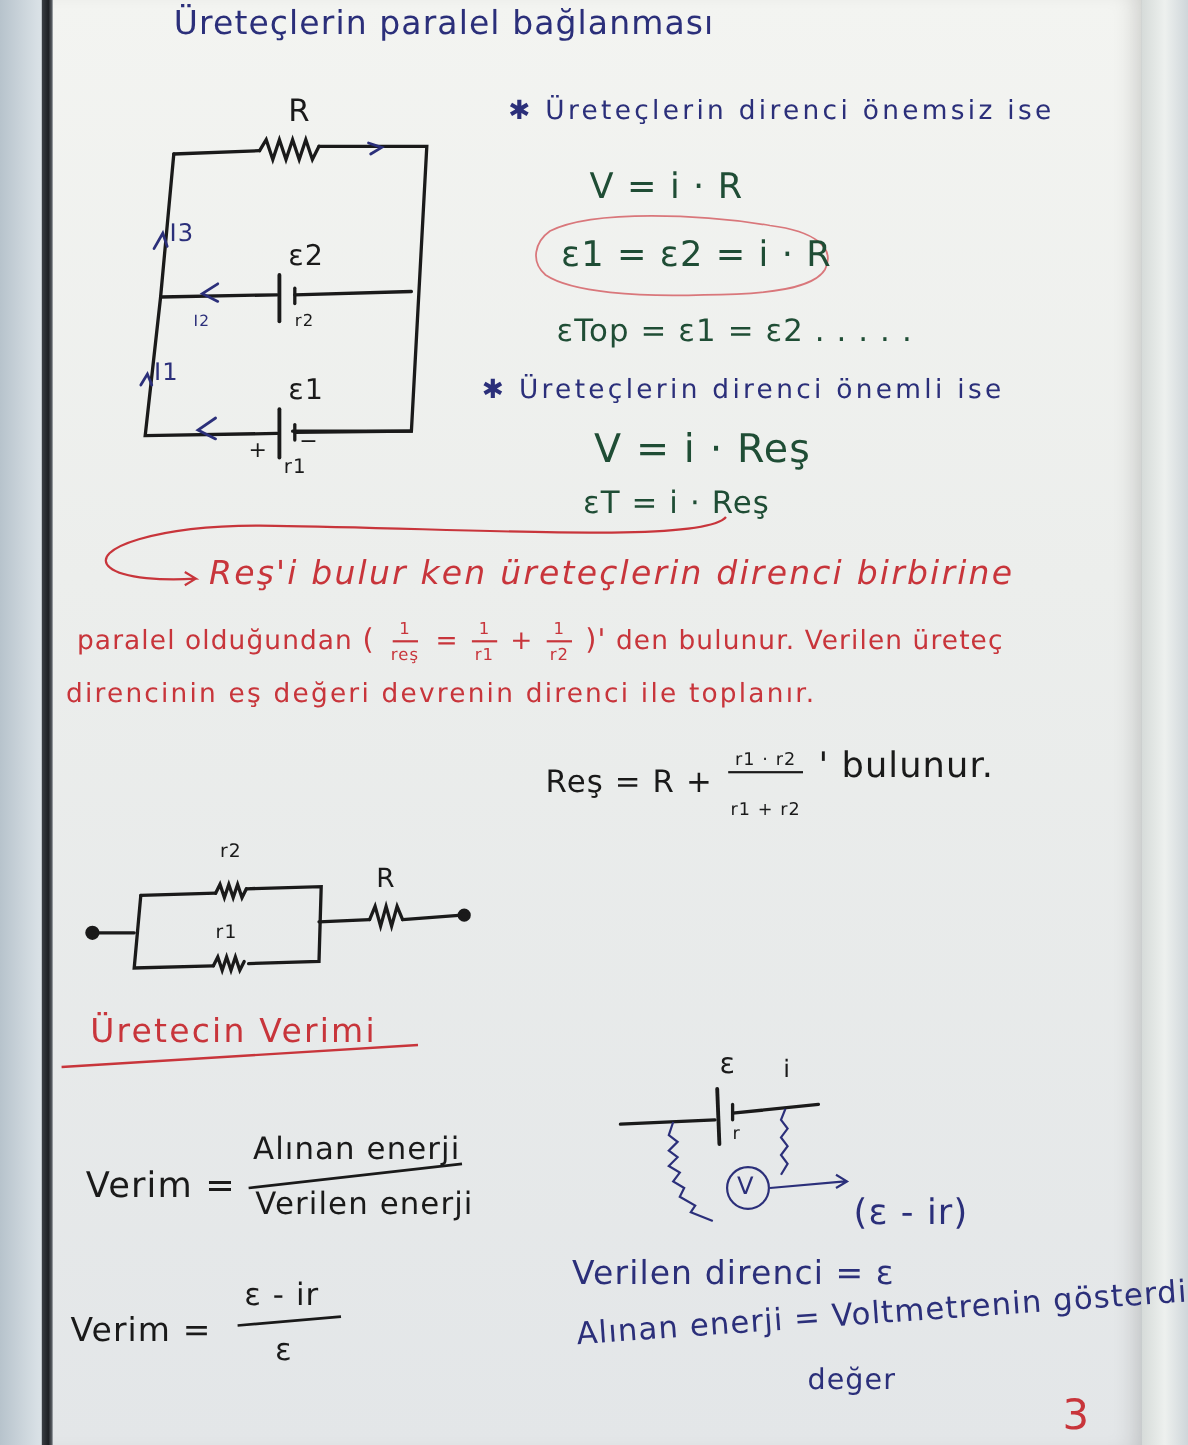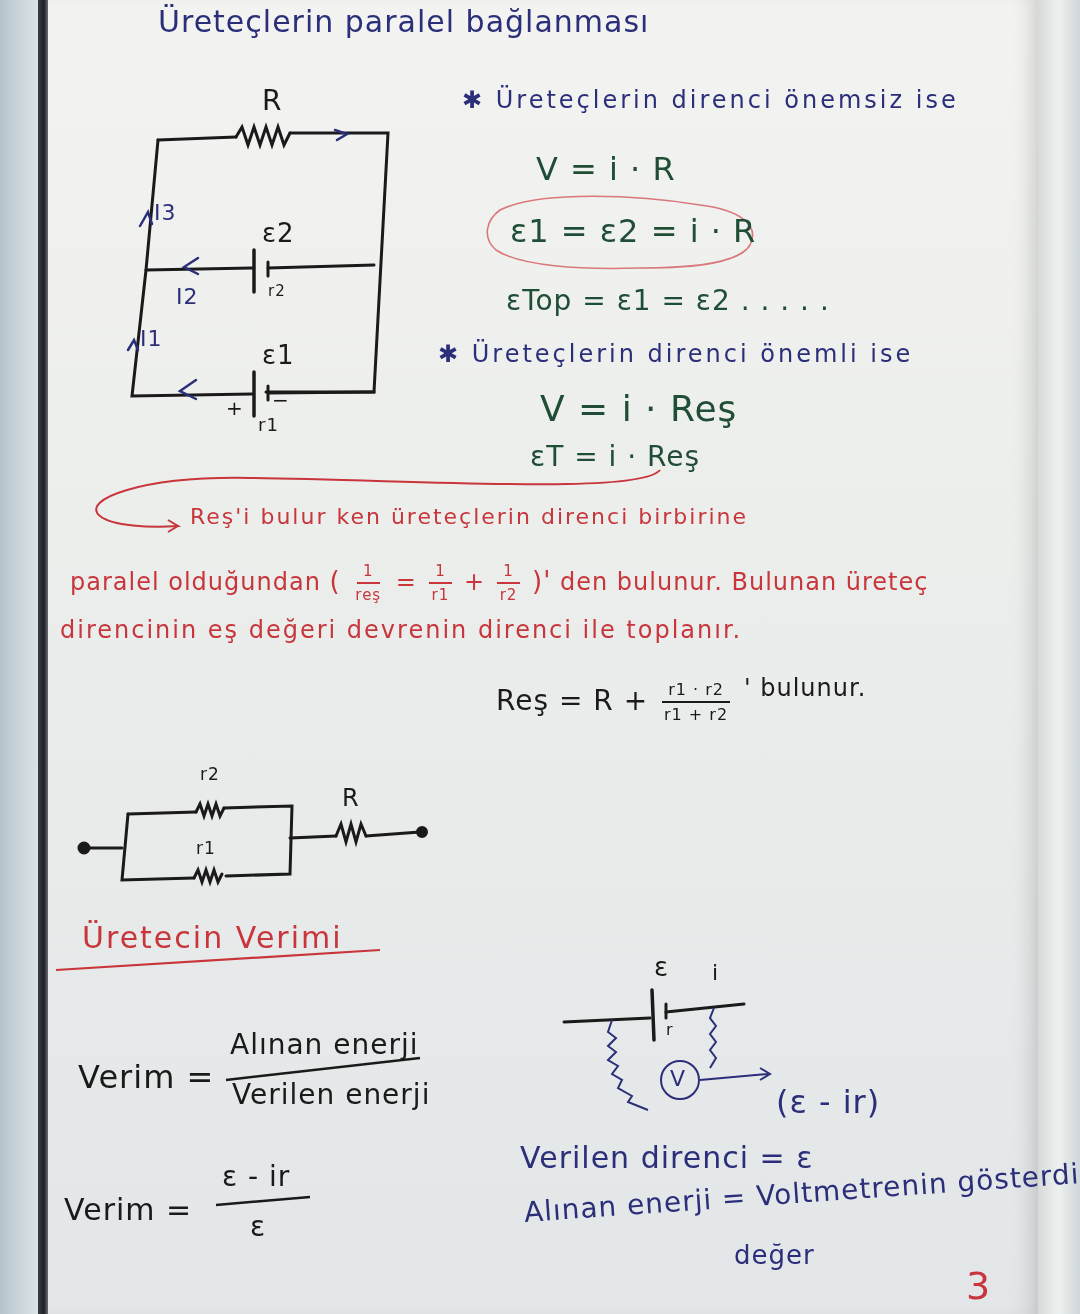--- a/index.html
+++ b/index.html
@@ -113,62 +113,62 @@
 <div class="hw blue" style="left:158px;top:4px;font-size:30px;text-align:center;">Üreteçlerin paralel bağlanması</div>
 
 <div class="hw black" style="left:262px;top:84px;font-size:28px;">R</div>
 <div class="hw black" style="left:262px;top:218px;font-size:26px;">ε2</div>
 <div class="hw black" style="left:268px;top:282px;font-size:15px;">r2</div>
 <div class="hw black" style="left:262px;top:340px;font-size:26px;">ε1</div>
 <div class="hw black" style="left:258px;top:414px;font-size:18px;">r1</div>
 <div class="hw black" style="left:226px;top:396px;font-size:20px;">+</div>
 <div class="hw black" style="left:272px;top:388px;font-size:20px;">−</div>
 <div class="hw blue" style="left:154px;top:200px;font-size:22px;">I3</div>
-<div class="hw blue" style="left:176px;top:284px;font-size:22px;text-align:right;">I2</div>
+<div class="hw blue" style="left:176px;top:284px;font-size:14px;text-align:right;">I2</div>
 <div class="hw blue" style="left:140px;top:326px;font-size:22px;">I1</div>
 
 <div class="hw blue" style="left:462px;top:86px;font-size:24px;letter-spacing:3px;">✱ Üreteçlerin direnci önemsiz ise</div>
 <div class="hw green" style="left:536px;top:150px;font-size:32px;">V = i · R</div>
 <div class="hw green" style="left:510px;top:212px;font-size:32px;">ε1 = ε2 = i · R</div>
 <div class="hw green" style="left:506px;top:284px;font-size:28px;">εTop = ε1 = ε2 . . . . .</div>
 
 <div class="hw blue" style="left:438px;top:340px;font-size:24px;letter-spacing:3px;">✱ Üreteçlerin direnci önemli ise</div>
 <div class="hw green" style="left:540px;top:388px;font-size:36px;">V = i · Reş</div>
 <div class="hw green" style="left:530px;top:440px;font-size:28px;">εT = i · Reş</div>
 
-<div class="hw red" style="left:190px;top:504px;font-size:22px;letter-spacing:2px;">Reş'i bulur ken üreteçlerin direnci birbirine</div>
+<div class="hw red" style="left:190px;top:504px;font-size:30px;letter-spacing:2px;font-style:italic;">Reş'i bulur ken üreteçlerin direnci birbirine</div>
 <div class="hw red" style="left:70px;top:562px;font-size:24px;letter-spacing:1px;">
   <span>paralel olduğundan</span>
   <span style="font-size:26px;">(</span>
   <span class="frac" style="font-size:15px;">
       <span class="num">1</span>
       <span class="den">reş</span>
     </span>
   <span>=</span>
   <span class="frac" style="font-size:15px;">
       <span class="num">1</span>
       <span class="den">r1</span>
     </span>
   <span>+</span>
   <span class="frac" style="font-size:15px;">
       <span class="num">1</span>
       <span class="den">r2</span>
     </span>
   <span style="font-size:26px;">)'</span>
-  <span>den bulunur. Bulunan üreteç</span>
+  <span>den bulunur. Verilen üreteç</span>
 </div>
 <div class="hw red" style="left:60px;top:616px;font-size:24px;letter-spacing:2px;">direncinin eş değeri devrenin direnci ile toplanır.</div>
 
 <div class="hw black" style="left:496px;top:680px;font-size:28px;">
   <span>Reş = R +</span>
-  <span class="frac" style="font-size:16px;">
+  <span class="frac" style="font-size:16px;gap:21px;">
       <span class="num">r1 · r2</span>
       <span class="den">r1 + r2</span>
     </span>
-  <span style="font-size:24px;position:relative;top:-14px;">' bulunur.</span>
+  <span style="font-size:32px;position:relative;top:-14px;">' bulunur.</span>
 </div>
 
 <div class="hw black" style="left:200px;top:764px;font-size:17px;">r2</div>
 <div class="hw black" style="left:196px;top:838px;font-size:17px;">r1</div>
 <div class="hw black" style="left:342px;top:784px;font-size:24px;">R</div>
 
 <div class="hw red" style="left:82px;top:920px;font-size:30px;letter-spacing:2px;">Üretecin Verimi</div>
 <div class="hw black" style="left:78px;top:1058px;font-size:32px;">Verim =</div>
 <div class="hw black" style="left:230px;top:1028px;font-size:28px;">Alınan enerji</div>
 <div class="hw black" style="left:232px;top:1078px;font-size:28px;">Verilen enerji</div>

